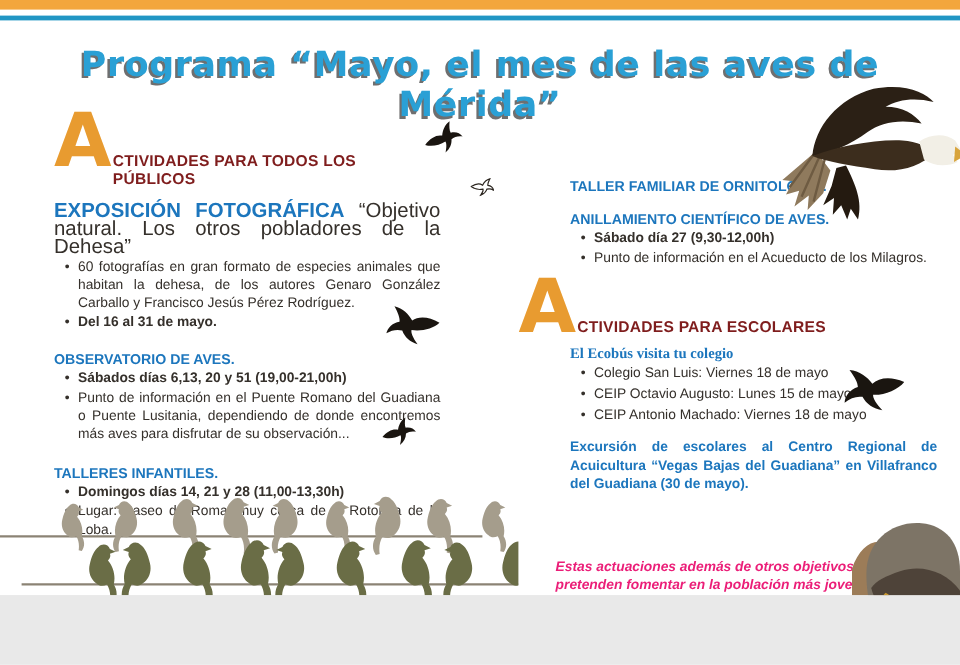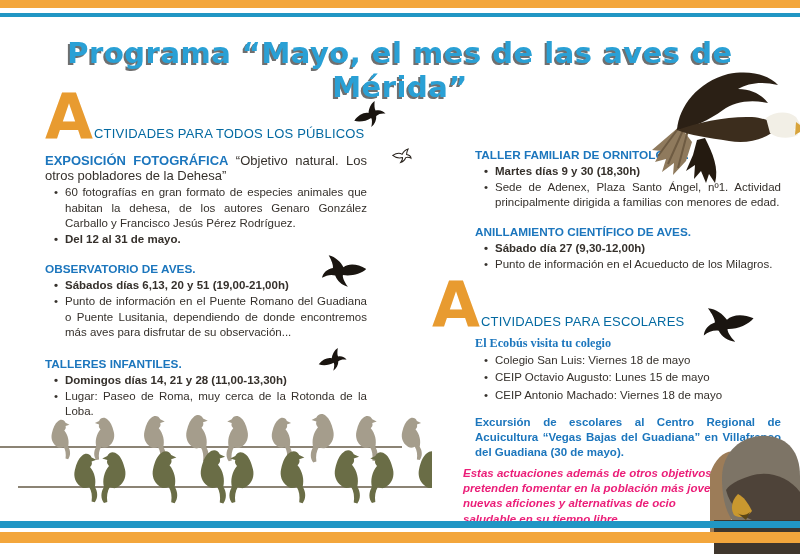--- a/index.html
+++ b/index.html
@@ -1,38 +1,38 @@
 <!DOCTYPE html>
 <html><head>
 <meta charset="utf-8">
 <style>
   html,body{margin:0;padding:0;background:#e9e9e9;}
-  .page{position:relative;width:800px;height:554px;background:#ffffff;overflow:hidden;
+  .page{position:relative;width:800px;height:496px;background:#ffffff;overflow:hidden;
         font-family:"Liberation Sans", sans-serif;color:#35302b;}
   
   .bar{position:absolute;left:0;right:0;}
   .bar.top-orange{top:0;height:8px;background:#F3A63C;}
   .bar.top-teal{top:13px;height:4px;background:#2196C4;}
   .bar.bot-teal{top:521px;height:7px;background:#2196C4;z-index:6;}
   .bar.bot-orange{top:532px;height:11px;background:#F3A63C;z-index:6;}
   
   .title{position:absolute;top:36px;left:0;width:100%;text-align:center;
          font-family:"DejaVu Sans", sans-serif;font-weight:bold;font-size:29px;
          color:#2AA0D5;text-shadow:-2px 2px 0 #6f6f6f;letter-spacing:0.5px;}
   
   .col-left{position:absolute;left:45px;top:94px;width:322px;}
   .col-right{position:absolute;left:475px;top:148px;width:306px;}
   .colhead{display:flex;align-items:baseline;}
   .dropcap{font-family:"DejaVu Sans", sans-serif;font-weight:bold;font-size:62px;
            line-height:46px;color:#E89B30;letter-spacing:-2px;}
-  .colhead .label{font-weight:normal;font-size:13px;color:#0369a1;letter-spacing:0.2px;
+  .colhead .label{font-weight:bold;font-size:13px;color:#7f1d1d;letter-spacing:0.2px;
                   margin-left:3px;}
   .section{margin-top:12px;}
   .sec-h{color:#1C76BD;font-weight:bold;font-size:11.8px;margin:0 0 2px 0;}
-  .body-p{font-size:13px;line-height:15.2px;margin:0;text-align:justify;}
+  .body-p{font-size:17px;line-height:15.2px;margin:0;text-align:justify;}
   .body-p .sec-hinline{color:#1C76BD;font-weight:bold;}
   ul.bl{margin:2px 0 0 0;padding:0 0 0 20px;list-style:none;
         font-size:11.5px;line-height:15.2px;text-align:justify;}
   ul.bl li{position:relative;margin-bottom:1px;}
   ul.bl li::before{content:"•";position:absolute;left:-11px;top:0;}
   ul.bl li.b{font-weight:bold;}
   ul.bl.sp li{margin-bottom:2.2px;}
   .excursion{margin-top:12px;font-weight:bold;color:#1C76BD;
              font-size:11.5px;line-height:15.2px;text-align:justify;}
   .pink-note{position:absolute;left:463px;top:466px;width:264px;
@@ -145,21 +145,21 @@
       <span class="label">CTIVIDADES PARA TODOS LOS PÚBLICOS</span>
     </div>
 
     <div class="section">
       <p class="body-p">
         <span class="sec-hinline">EXPOSICIÓN FOTOGRÁFICA</span>
         <span>“Objetivo natural. Los otros pobladores de la Dehesa”</span>
       </p>
       <ul class="bl">
         <li>60 fotografías en gran formato de especies animales que habitan la dehesa, de los autores Genaro González Carballo y Francisco Jesús Pérez Rodríguez.</li>
-        <li class="b">Del 12 al 31 de mayo.</li>
+        <li class="b">Del 16 al 31 de mayo.</li>
       </ul>
     </div>
 
     <div class="section" style="margin-top:15px;">
       <p class="sec-h">OBSERVATORIO DE AVES.</p>
       <ul class="bl">
         <li class="b">Sábados días 6,13, 20 y 51 (19,00-21,00h)</li>
         <li>Punto de información en el Puente Romano del Guadiana o Puente Lusitania, dependiendo de donde encontremos más aves para disfrutar de su observación...</li>
       </ul>
     </div>
@@ -169,24 +169,20 @@
       <ul class="bl">
         <li class="b">Domingos días 14, 21 y 28 (11,00-13,30h)</li>
         <li>Lugar: Paseo de Roma, muy cerca de la Rotonda de la Loba.</li>
       </ul>
     </div>
   </div>
 
   <div class="col-right">
     <div>
       <p class="sec-h">TALLER FAMILIAR DE ORNITOLOGÍA.</p>
-      <ul class="bl">
-        <li class="b">Martes días 9 y 30 (18,30h)</li>
-        <li>Sede de Adenex, Plaza Santo Ángel, nº1. Actividad principalmente dirigida a familias con menores de edad.</li>
-      </ul>
     </div>
 
     <div class="section" style="margin-top:14px;">
       <p class="sec-h">ANILLAMIENTO CIENTÍFICO DE AVES.</p>
       <ul class="bl">
         <li class="b">Sábado día 27 (9,30-12,00h)</li>
         <li>Punto de información en el Acueducto de los Milagros.</li>
       </ul>
     </div>
 

